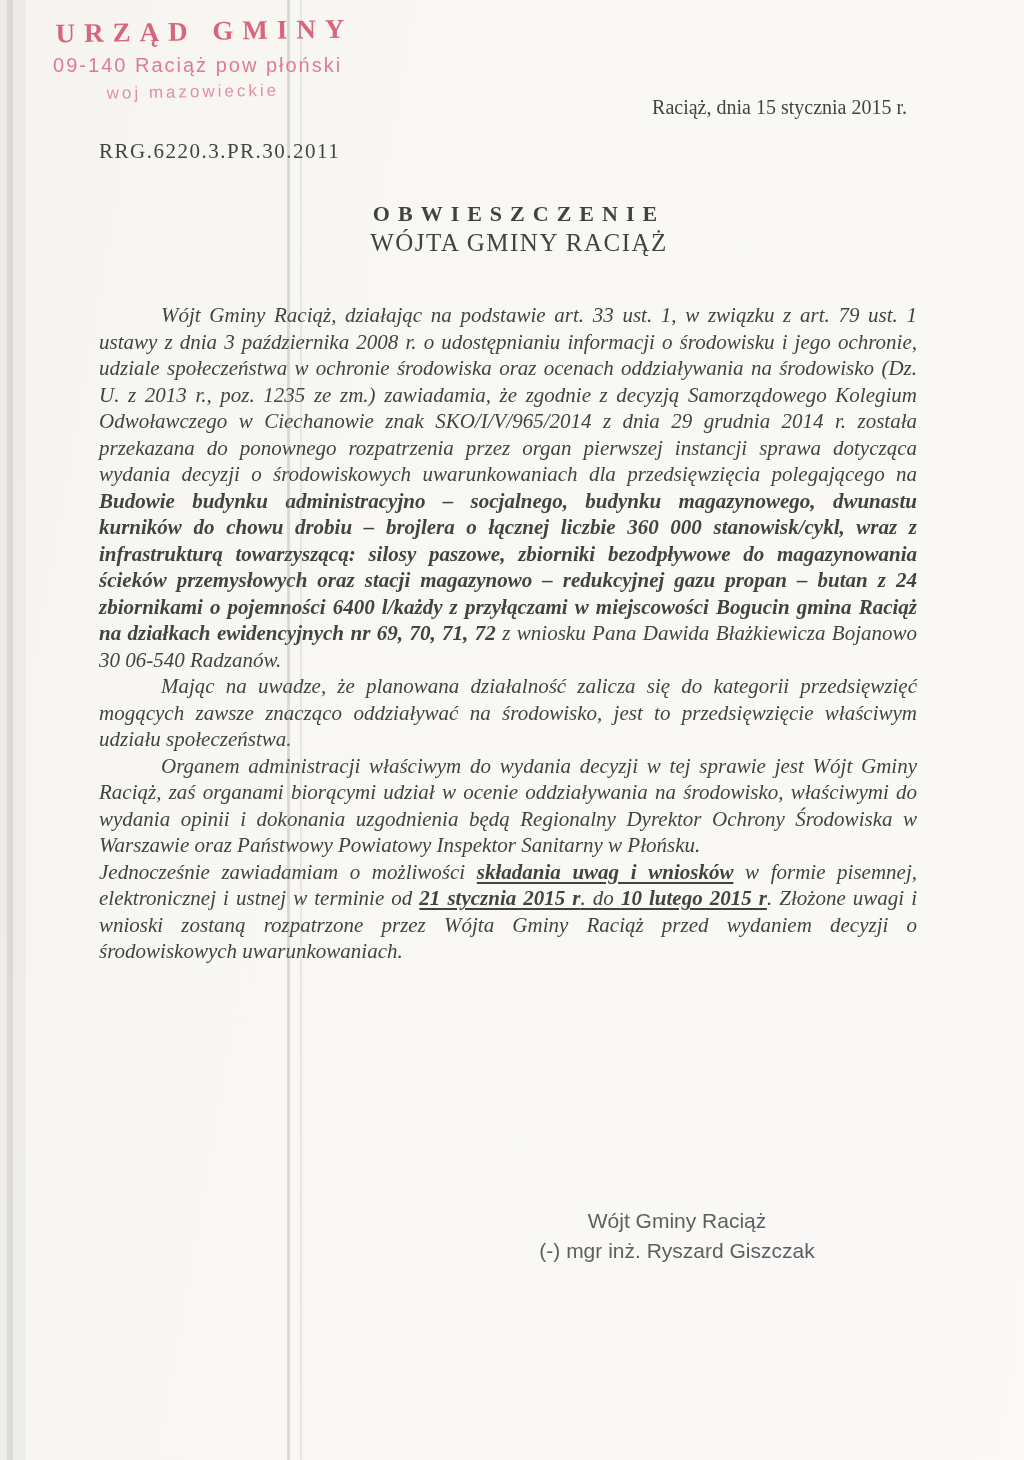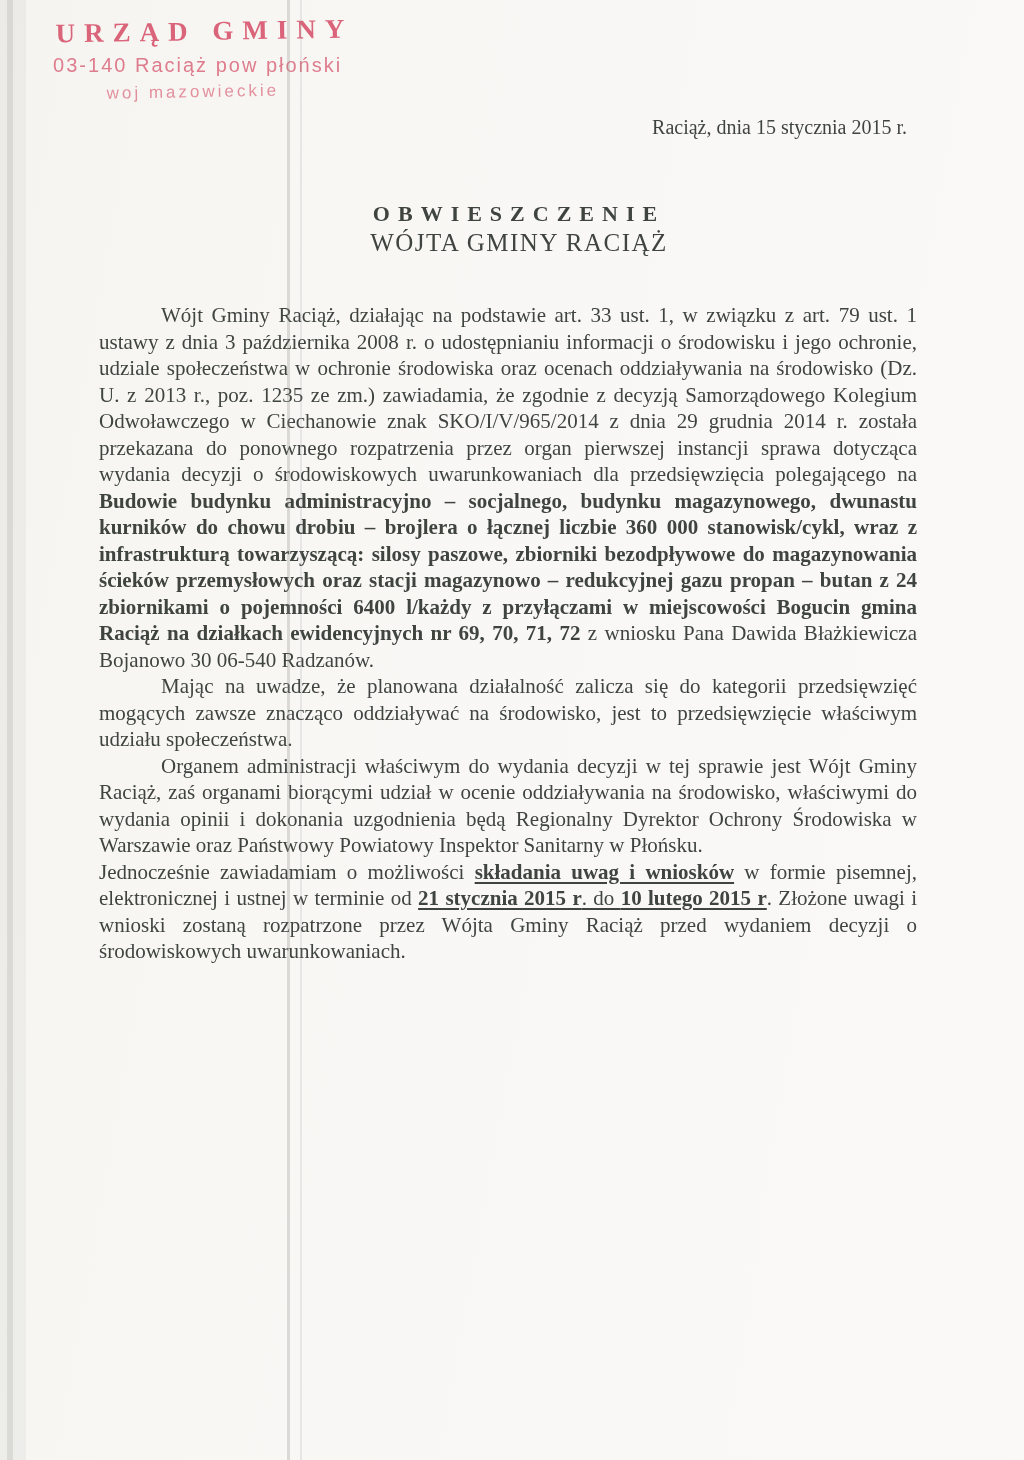--- a/index.html
+++ b/index.html
@@ -52,32 +52,32 @@
     font-family: "Liberation Sans", sans-serif;
     font-size: 17px; letter-spacing: 3px; margin-top: 5px; margin-left: 50px;
     opacity: 0.62;
   }
 
   .ref {
     position: absolute; left: 99px; top: 139px;
     font-size: 21px; letter-spacing: 1.5px;
   }
   .date {
-    position: absolute; right: 117px; top: 116px;
+    position: absolute; right: 117px; top: 96px;
     font-size: 20px;
   }
 
   .title-block { position: absolute; left: 110px; top: 201px; width: 818px; text-align: center; }
   .title { font-size: 22px; font-weight: bold; letter-spacing: 8px; }
   .subtitle { font-size: 25px; letter-spacing: 1.5px; margin-top: 2px; }
 
   .body-text { position: absolute; left: 99px; top: 302px; width: 818px; }
   .body-text p {
     margin: 0; text-align: justify;
-    font-size: 21px; line-height: 26.5px;
+    font-size: 21px; line-height: 26.5px; font-style: italic;
   }
   .body-text p.indent { text-indent: 62px; }
   .b { font-weight: bold; }
   .u { text-decoration: underline; text-decoration-thickness: 2px; text-underline-offset: 3px; }
 
   .signature {
     position: absolute; left: 477px; top: 1206px; width: 400px;
     text-align: center;
     font-family: "Liberation Sans", sans-serif;
     font-size: 21px; line-height: 30px;
@@ -89,32 +89,37 @@
 
 <div class="page">
 
   <div class="edge-band"></div>
   <div class="edge-strip"></div>
   <div class="fold-line fold-1"></div>
   <div class="fold-line fold-2"></div>
 
   <div class="stamp">
     <div class="stamp-l1">URZĄD GMINY</div>
-    <div class="stamp-l2">03-140 Raciąż pow płoński</div>
+    <div class="stamp-l2">09-140 Raciąż pow płoński</div>
     <div class="stamp-l3">woj mazowieckie</div>
   </div>
 
+  <div class="ref">RRG.6220.3.PR.30.2011</div>
   <div class="date">Raciąż, dnia 15 stycznia 2015 r.</div>
 
   <div class="title-block">
     <div class="title">OBWIESZCZENIE</div>
     <div class="subtitle">WÓJTA GMINY RACIĄŻ</div>
   </div>
 
   <div class="body-text" id="paragraphs">
       <p class="indent"><span>Wójt Gminy Raciąż, działając na podstawie art. 33 ust. 1, w związku z art. 79 ust. 1 ustawy z dnia 3 października 2008 r. o udostępnianiu informacji o środowisku i jego ochronie, udziale społeczeństwa w ochronie środowiska oraz ocenach oddziaływania na środowisko (Dz. U. z 2013 r., poz. 1235 ze zm.) zawiadamia, że zgodnie z decyzją Samorządowego Kolegium Odwoławczego w Ciechanowie znak SKO/I/V/965/2014 z dnia 29 grudnia 2014 r. została przekazana do ponownego rozpatrzenia przez organ pierwszej instancji sprawa dotycząca wydania decyzji o środowiskowych uwarunkowaniach dla przedsięwzięcia polegającego na </span><span class="b">Budowie budynku administracyjno – socjalnego, budynku magazynowego, dwunastu kurników do chowu drobiu – brojlera o łącznej liczbie 360 000 stanowisk/cykl, wraz z infrastrukturą towarzyszącą: silosy paszowe, zbiorniki bezodpływowe do magazynowania ścieków przemysłowych oraz stacji magazynowo – redukcyjnej gazu propan – butan z 24 zbiornikami o pojemności 6400 l/każdy z przyłączami w miejscowości Bogucin gmina Raciąż na działkach ewidencyjnych nr 69, 70, 71, 72</span><span> z wniosku Pana Dawida Błażkiewicza Bojanowo 30 06-540 Radzanów.</span></p>
       <p class="indent"><span>Mając na uwadze, że planowana działalność zalicza się do kategorii przedsięwzięć mogących zawsze znacząco oddziaływać na środowisko, jest to przedsięwzięcie właściwym udziału społeczeństwa.</span></p>
       <p class="indent"><span>Organem administracji właściwym do wydania decyzji w tej sprawie jest Wójt Gminy Raciąż, zaś organami biorącymi udział w ocenie oddziaływania na środowisko, właściwymi do wydania opinii i dokonania uzgodnienia będą Regionalny Dyrektor Ochrony Środowiska w Warszawie oraz Państwowy Powiatowy Inspektor Sanitarny w Płońsku.</span></p>
       <p><span>Jednocześnie zawiadamiam o możliwości </span><span class="b u">składania uwag i wniosków</span><span> w formie pisemnej, elektronicznej i ustnej w terminie od </span><span class="b u">21 stycznia 2015 r</span><span class="u">. do </span><span class="b u">10 lutego 2015 r</span><span>. Złożone uwagi i wnioski zostaną rozpatrzone przez Wójta Gminy Raciąż przed wydaniem decyzji o środowiskowych uwarunkowaniach.</span></p>
     </div>
 
+  <div class="signature">
+    <div>Wójt Gminy Raciąż</div>
+    <div>(-) mgr inż. Ryszard Giszczak</div>
+  </div>
 
 </div>
 
 </body></html>

